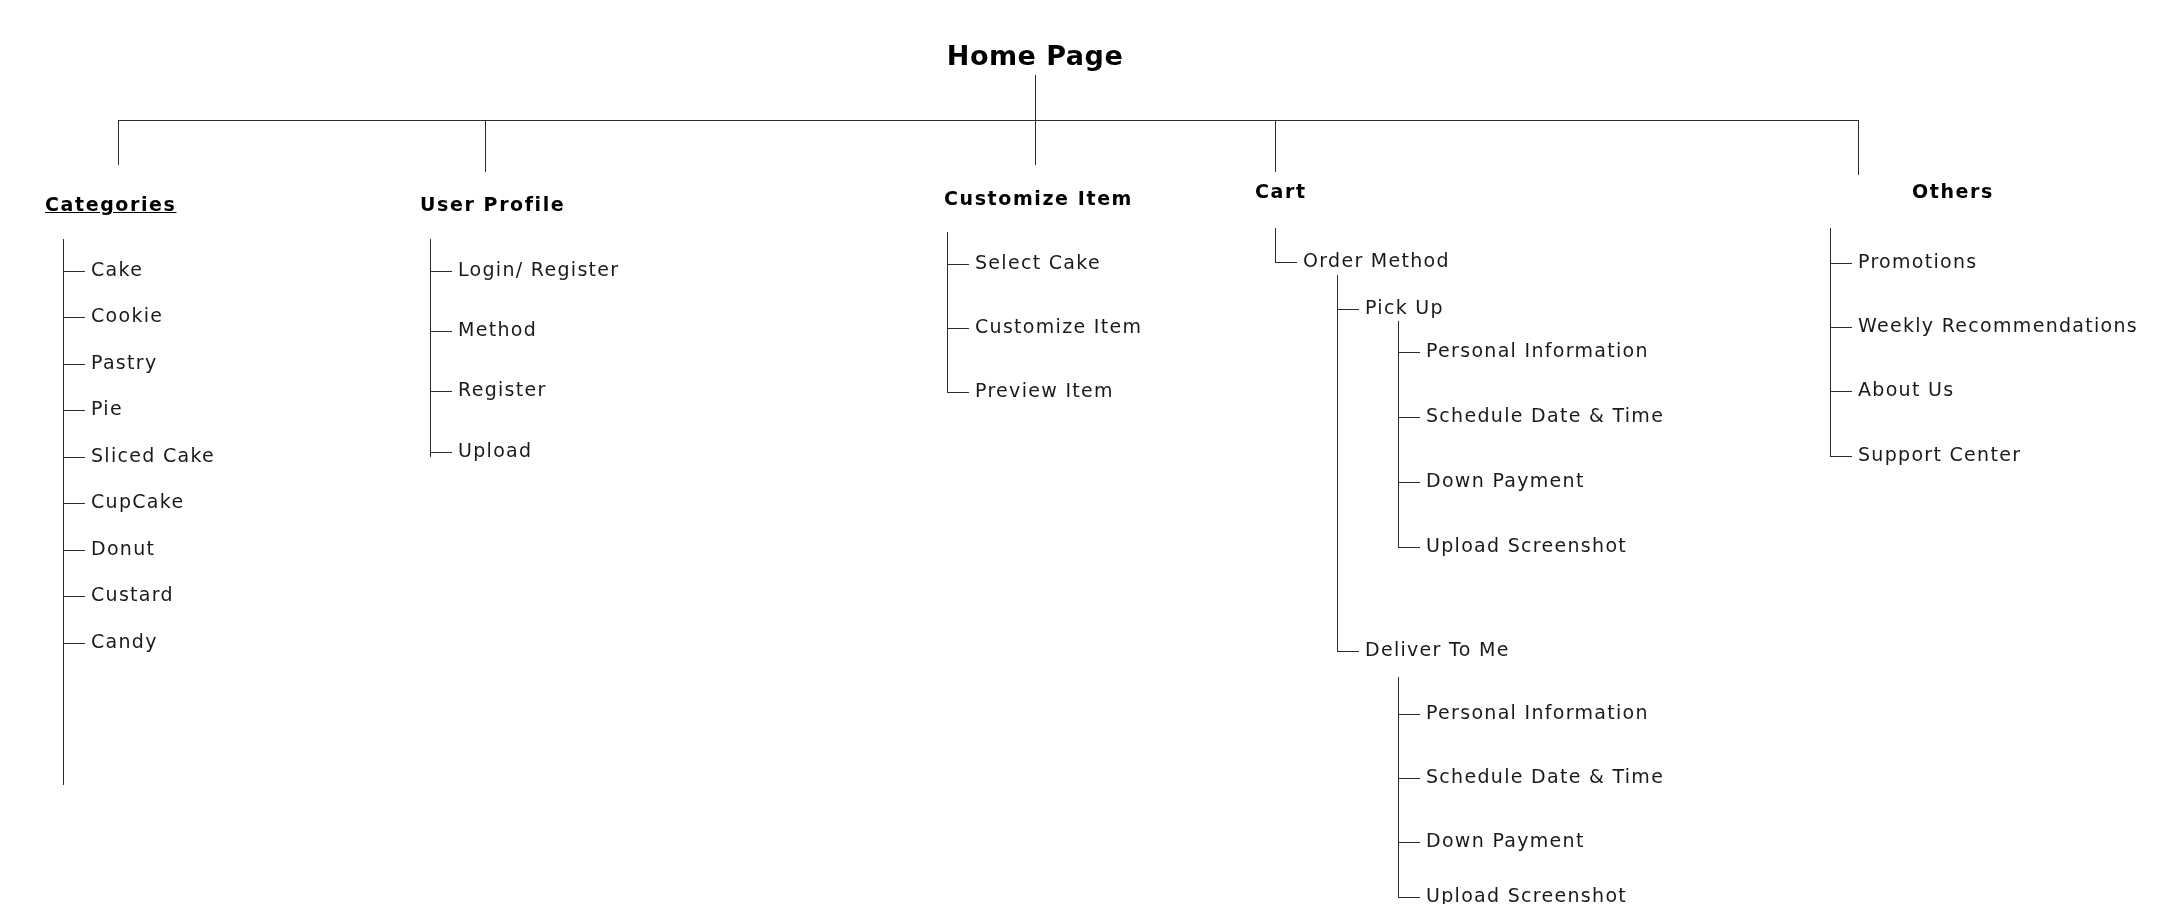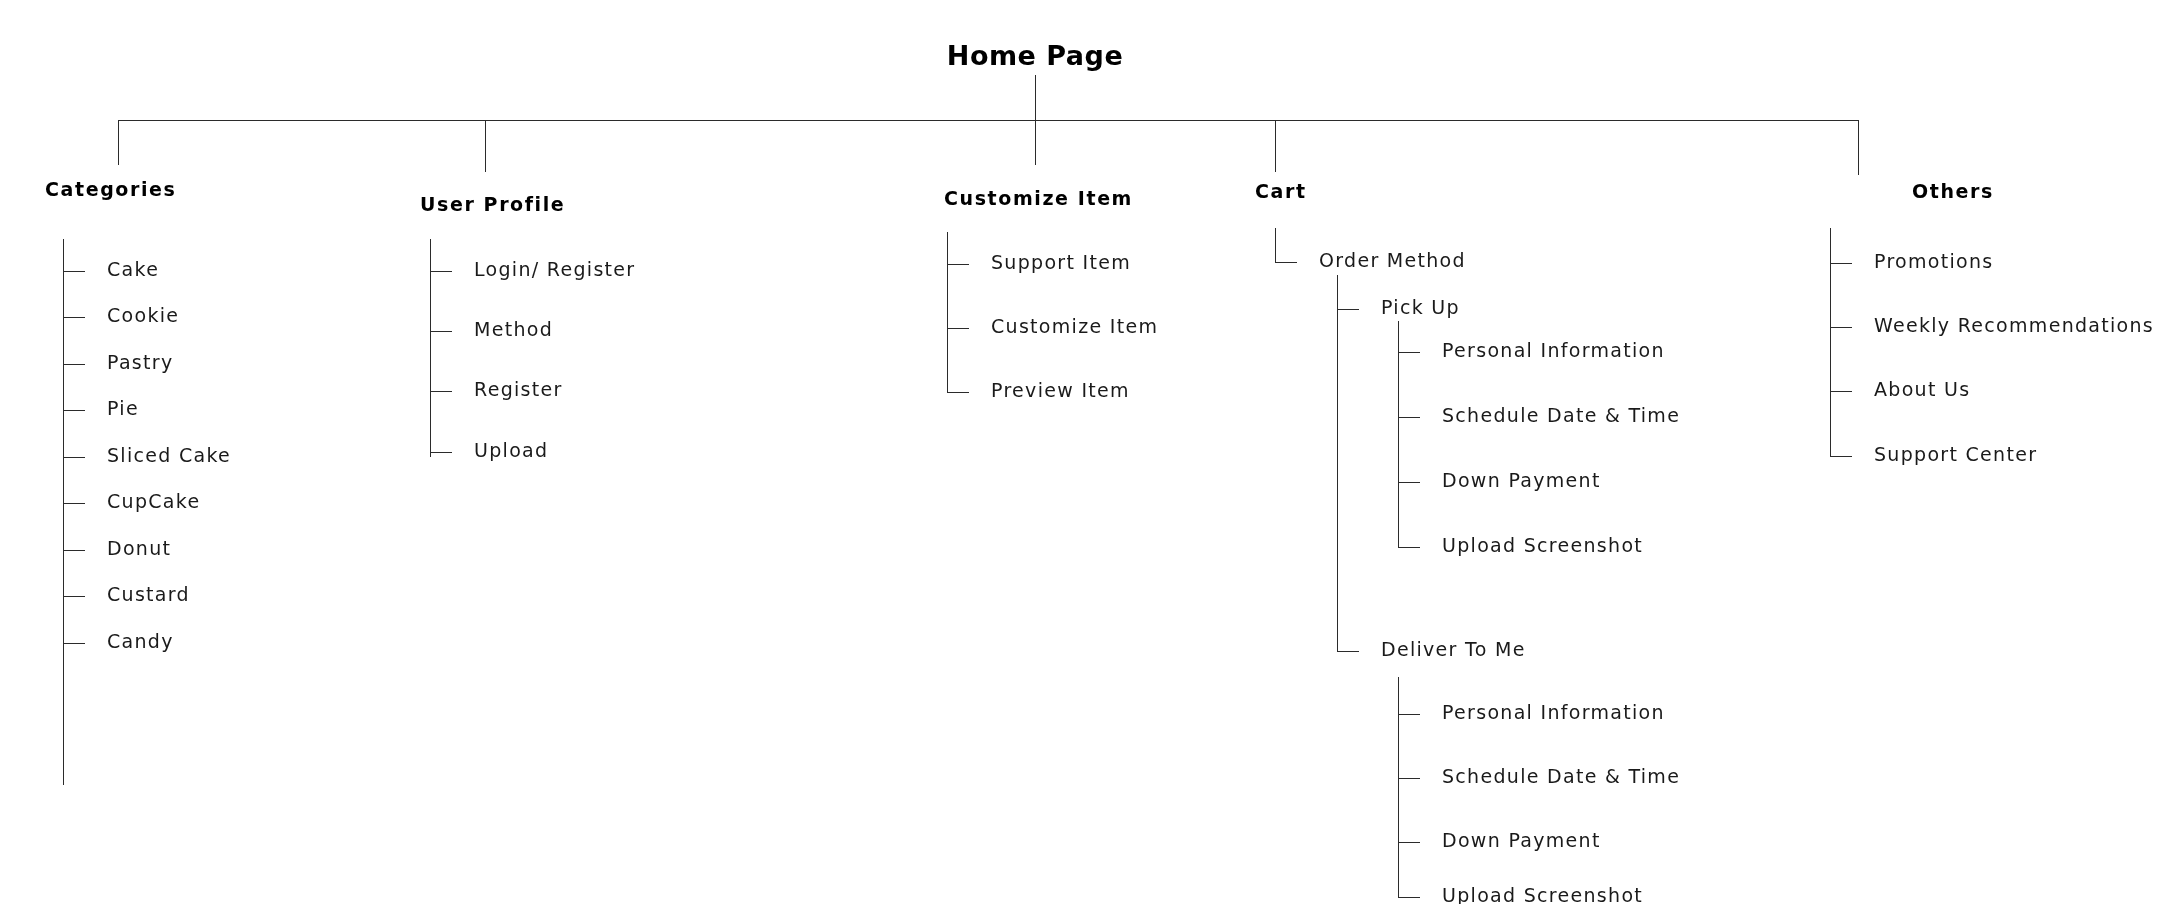--- a/index.html
+++ b/index.html
@@ -77,21 +77,21 @@
   .node-tick {
     position: absolute;
     left: 0;
     top: 0;
     width: 22px;
     height: 0;
     border-top: 1.6px solid #2b2b2b;
   }
   .node-label {
     position: absolute;
-    left: 44px;
+    left: 28px;
     top: -13px;
     font-size: 19px;
     letter-spacing: 1.3px;
     color: #1a1a1a;
     white-space: nowrap;
   }
 </style>
 </head>
 <body>
 
@@ -102,21 +102,21 @@
   <div class="vline" style="left:1035px; top:43px; height:45px;"></div>
 
   <div class="hline" style="left:118px; top:88px; width:1740px;"></div>
 
   <div class="vline" style="left:118px; top:88px; height:45px;"></div>
   <div class="vline" style="left:485px; top:88px; height:52px;"></div>
   <div class="vline" style="left:1035px; top:88px; height:45px;"></div>
   <div class="vline" style="left:1275px; top:88px; height:52px;"></div>
   <div class="vline" style="left:1858px; top:88px; height:55px;"></div>
 
-  <div class="col-heading" style="left:45px; top:146px;">Categories</div>
+  <div class="col-heading" style="left:45px; top:161px;text-decoration:underline;">Categories</div>
 
   <div class="branch" style="left:63px; top:207px;">
     <div class="branch-stem" style="height:546px;"></div>
 
     <div class="node" style="top:32px;">
       <div class="node-tick"></div>
       <div class="node-label">Cake</div>
     </div>
     <div class="node" style="top:78px;">
       <div class="node-tick"></div>
@@ -175,21 +175,21 @@
     </div>
   </div>
 
   <div class="col-heading" style="left:944px; top:155px;">Customize Item</div>
 
   <div class="branch" style="left:947px; top:200px;">
     <div class="branch-stem" style="height:161px;"></div>
 
     <div class="node" style="top:32px;">
       <div class="node-tick"></div>
-      <div class="node-label">Support Item</div>
+      <div class="node-label">Select Cake</div>
     </div>
     <div class="node" style="top:96px;">
       <div class="node-tick"></div>
       <div class="node-label">Customize Item</div>
     </div>
     <div class="node" style="top:160px;">
       <div class="node-tick"></div>
       <div class="node-label">Preview Item</div>
     </div>
   </div>

